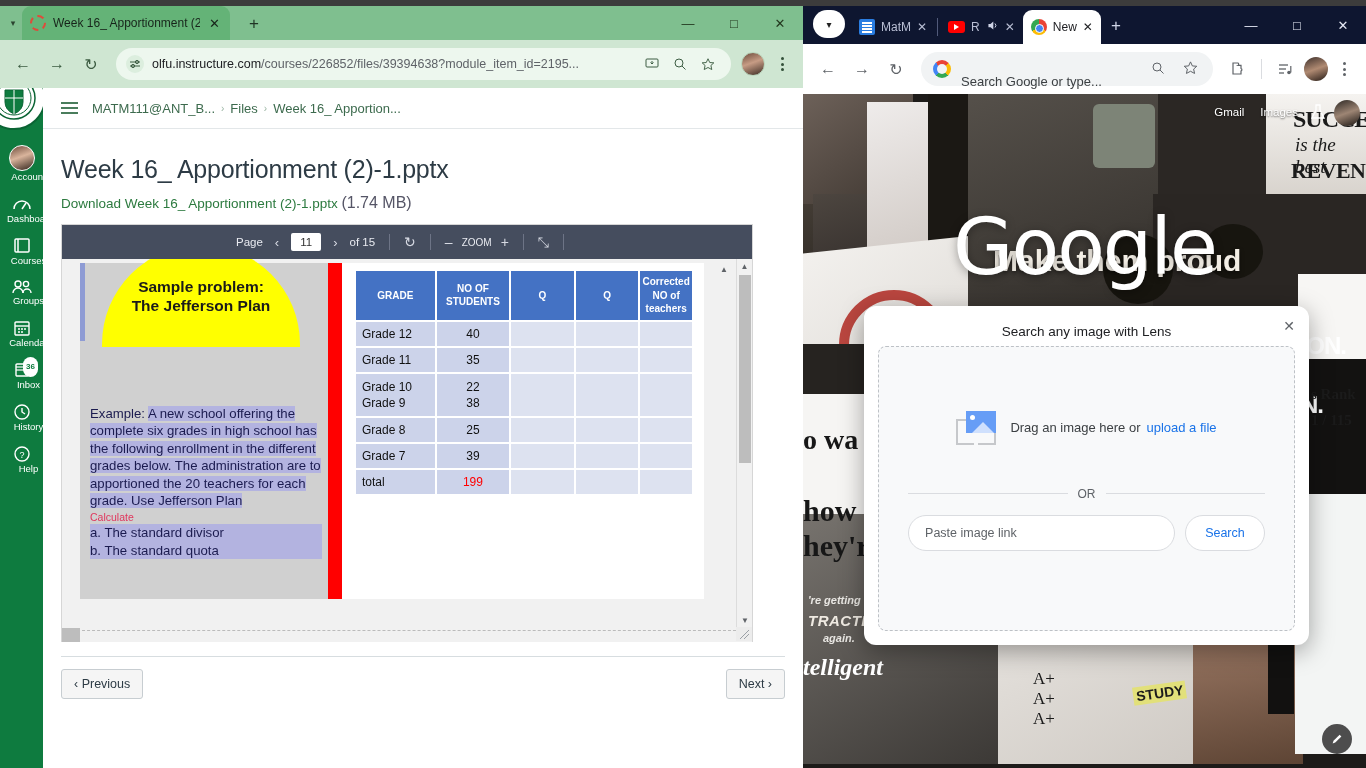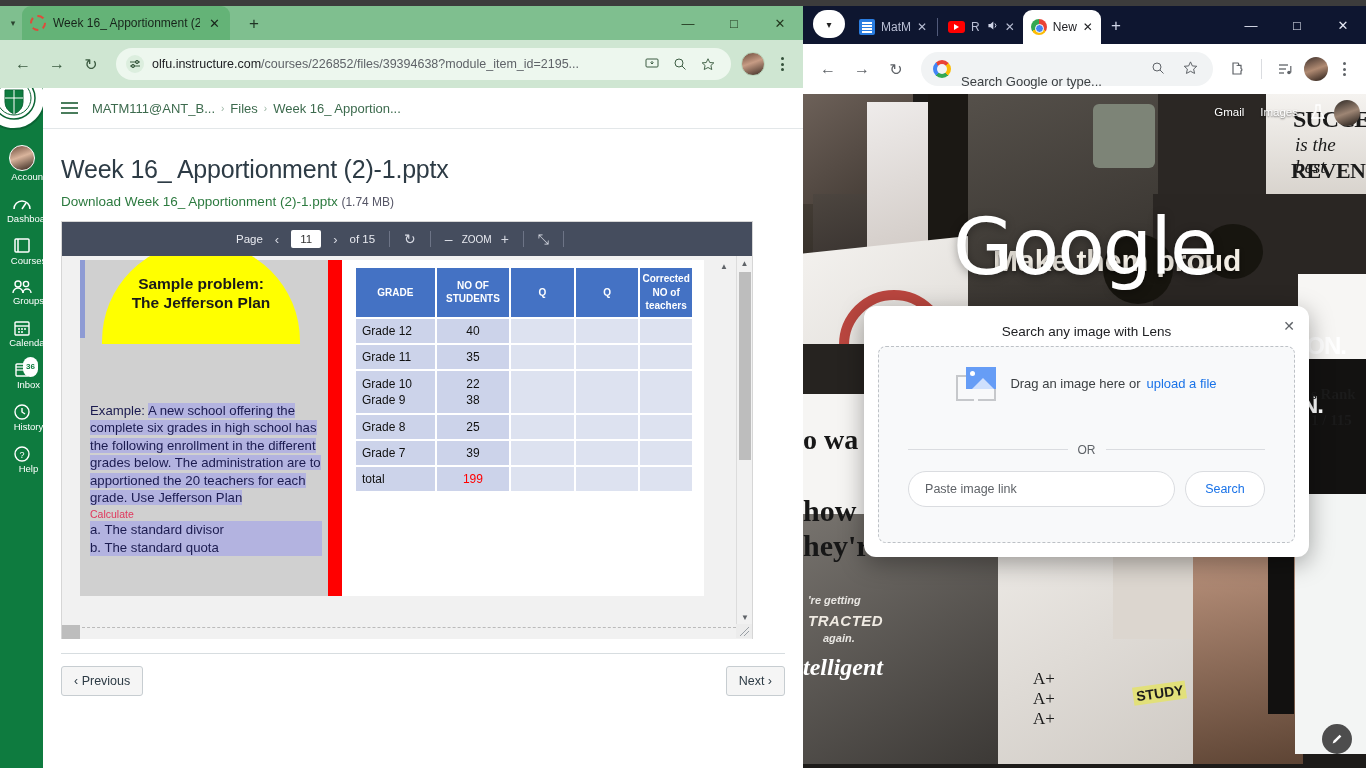--- a/index.html
+++ b/index.html
@@ -107,21 +107,21 @@
   .canvas-main { flex: 1; background: #fff; position: relative; overflow: hidden; }
   .crumbs-row { height: 40px; display: flex; align-items: center; gap: 14px; padding: 0 18px; }
   .hamburger { display: flex; flex-direction: column; gap: 3px; }
   .hamburger span { width: 17px; height: 2px; background: #4a7d5c; display: block; }
   .crumbs { font-size: 13px; color: #3c6a4d; display: flex; align-items: center; gap: 6px; }
   .crumbs .sep { color: #9bb6a4; font-size: 10px; }
   .crumbs-divider { height: 1px; background: #e3e7e9; margin: 0 0 0 0; }
 
   .file-title { font-size: 25px; color: #2d3b45; font-weight: normal; padding: 26px 0 0 18px; letter-spacing: -0.2px;}
   .file-dl { padding: 10px 0 12px 18px; font-size: 13.5px; color: #2c7a3f; }
-  .file-dl .size { color: #556; font-size: 12px; }
+  .file-dl .size { color: #556; font-size: 16px; }
 
   
   .doc-frame { position: relative; margin-left: 18px; width: 692px; height: 418px; background:#f1f1f1; border:1px solid #d6d6d6;}
   .doc-toolbar {
     height: 34px; background: #454d5e; display: flex; align-items: center;
     justify-content: center; gap: 0px; color: #e8eaf0;
   }
   .dt-grp { display: flex; align-items: center; gap: 9px; font-size: 11.5px; }
   .dt-sep { width: 1px; height: 16px; background: #6d7486; margin: 0 14px; }
   .pagebox {
@@ -243,21 +243,21 @@
     font-size: 78px; color:#fff; font-family:"DejaVu Sans", sans-serif; letter-spacing:-2px;
     text-shadow: 0 2px 10px rgba(0,0,0,.35); font-weight: 400;
   }
   .pencil-fab {
     position:absolute; right:14px; bottom:14px; width:30px; height:30px; border-radius:50%;
     background:#4d4d4d; color:#fff; display:flex; align-items:center; justify-content:center; font-size:13px; z-index:6;
   }
 
   
   .lens-dialog {
-    position:absolute; left:61px; top:212px; width:445px; height:251px; background:#fff;
+    position:absolute; left:61px; top:212px; width:445px; height:339px; background:#fff;
     border-radius:12px; box-shadow: 0 6px 24px rgba(0,0,0,.35); z-index:10; padding:12px 14px;
   }
   .lens-title { text-align:center; font-size:13.5px; color:#202124; padding-top:6px;}
   .lens-close { position:absolute; right:14px; top:12px; font-size:14px; color:#5f6368;}
   .lens-drop {
     position:absolute; left:14px; right:14px; top:40px; bottom:14px;
     border:1px dashed #bdc1c6; border-radius:8px; background:#f8f9fa;
     display:flex; flex-direction:column; align-items:center; justify-content:center; gap:0;
   }
   .drop-row { display:flex; align-items:center; gap:14px; margin-top:-16px;}

